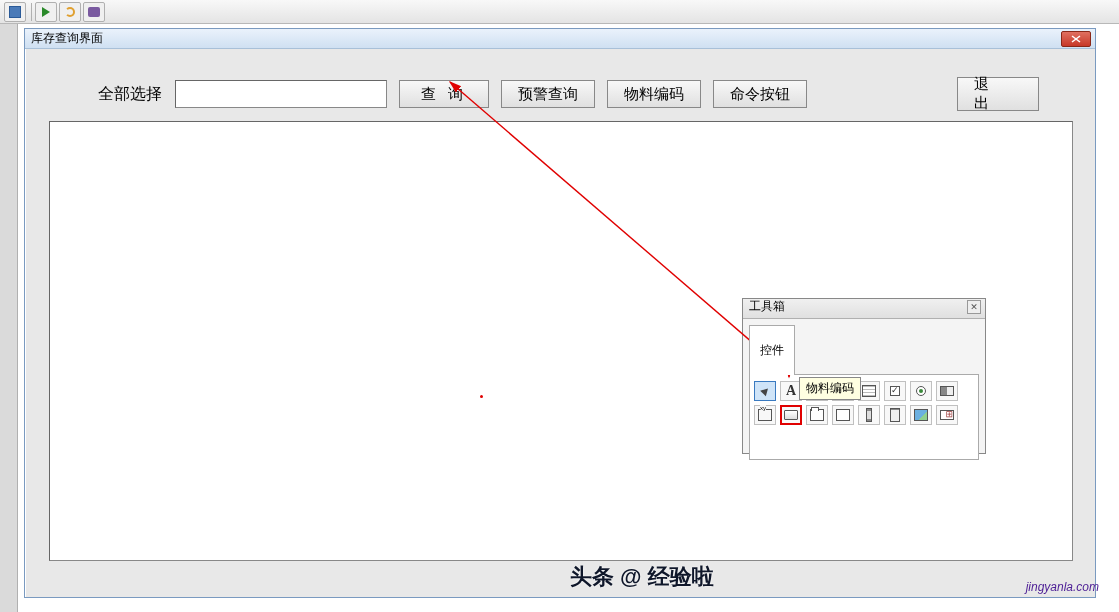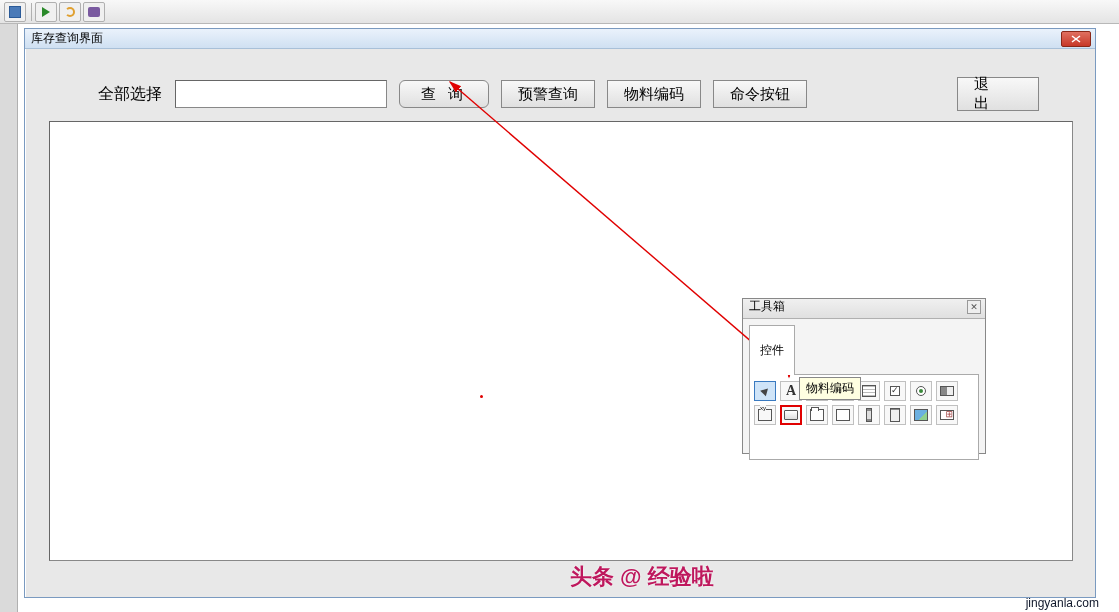--- a/index.html
+++ b/index.html
@@ -125,21 +125,21 @@
   border: 1px solid #888;
   background: linear-gradient(#f8f8f8,#e0e0e0);
   font-size: 15px;
   padding: 4px 16px;
   margin-left: 12px;
   letter-spacing: 4px;
   display:flex;align-items:center;justify-content:center;
   cursor: default;
 }
 .vba-btn.tight { letter-spacing: 0; }
-.vba-btn.query { width: 90px; padding:0;border-radius:6px; }
+.vba-btn.query { width: 90px; padding:0; }
 .vba-btn.exit { margin-left: 0; width: 82px;padding:16px;letter-spacing:8px; }
 
 .listbox {
   position: absolute;
   left: 20px; top: 70px;
   width: 1024px; height: 440px;
   background: #fff;
   border: 1px solid #888;
   border-top-color:#666;border-left-color:#666;
 }
@@ -252,27 +252,27 @@
 .red-dot {
   position:absolute;
   left:480px;top:395px;
   width:3px;height:3px;background:#e00000;border-radius:50%;
 }
 
 
 .watermark1 {
   position:absolute;
   left:570px;top:562px;
-  font-size:22px;color:#be185d;font-weight:600;
+  font-size:22px;color:#0f172a;font-weight:600;
   text-shadow:0 0 2px #fff;
 }
 .watermark2 {
   position:absolute;
-  right:20px;bottom:2px;
-  font-size:12px;color:#0f172a;
+  right:20px;bottom:18px;
+  font-size:12px;color:#4c1d95;font-style:italic;
 }
 </style>
 </head>
 <body>
 
 <div class="app-frame">
 
   <div class="top-toolbar">
     <div class="tb-btn">
         <div class="tb-icon-save"></div>

